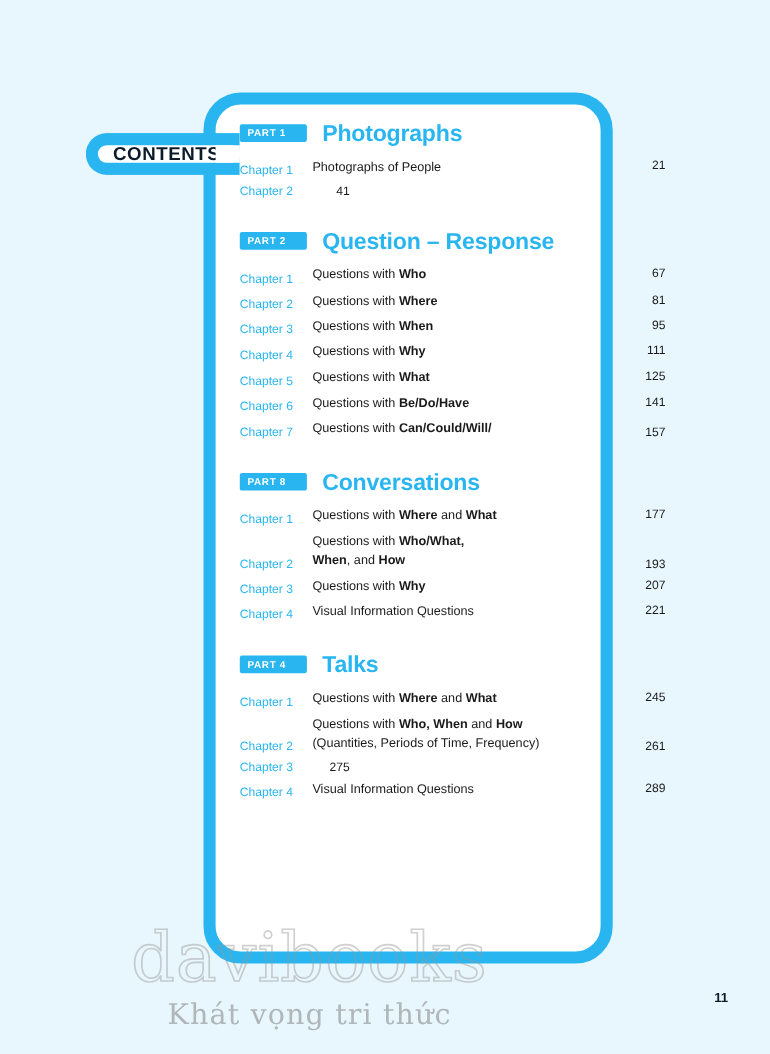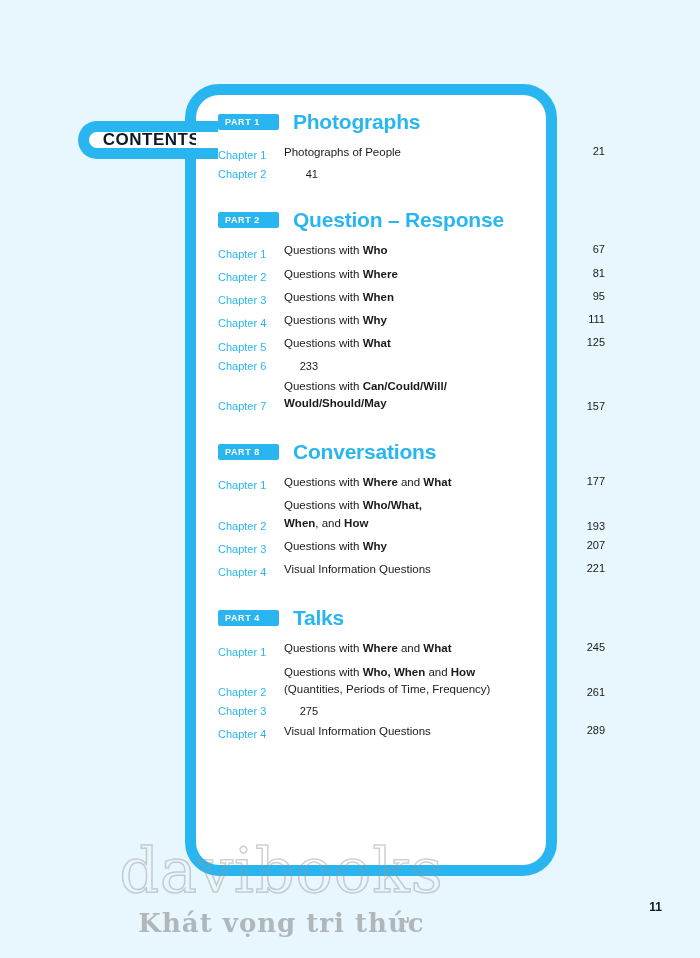--- a/index.html
+++ b/index.html
@@ -146,21 +146,20 @@
     -webkit-text-stroke: 1.5px rgba(150,150,150,0.45);
     letter-spacing: 1px;
     line-height: 1;
   }
   #watermark .wm-sub {
     font-family: "DejaVu Serif", serif;
     font-size: 26px;
     color: rgba(120,120,120,0.5);
     letter-spacing: 1px;
     margin-top: 6px;
-    font-weight: bold;
   }
 
   #page-number {
     position: absolute;
     right: 38px;
     bottom: 44px;
     font-size: 12px;
     font-weight: bold;
     color: #0b1b2b;
     z-index: 6;
@@ -222,25 +221,26 @@
       <span class="ch-title"><span>Questions with </span><b>Why</b></span>
       <span class="ch-page top">111</span>
     </div>
     <div class="chapter-row">
       <span class="ch-label">Chapter 5</span>
       <span class="ch-title"><span>Questions with </span><b>What</b></span>
       <span class="ch-page top">125</span>
     </div>
     <div class="chapter-row">
       <span class="ch-label">Chapter 6</span>
-      <span class="ch-page top">233</span>
+      <span class="ch-title"><span>Questions with </span><b>Be/Do/Have</b></span>
+      <span class="ch-page top">141</span>
     </div>
     <div class="chapter-row">
       <span class="ch-label">Chapter 7</span>
-      <span class="ch-title"><span>Questions with </span><b>Can/Could/Will/</b><b class="ch-sub">Would/Should/May</b></span>
+      <span class="ch-title"><span>Questions with </span><b>Can/Could/Will/</b></span>
       <span class="ch-page">157</span>
     </div>
   </div>
 
   <div class="gap-lg"></div>
 
   <div class="part-block">
     <div class="part-head">
       <span class="part-badge">PART 8</span>
       <span class="part-title">Conversations</span>

